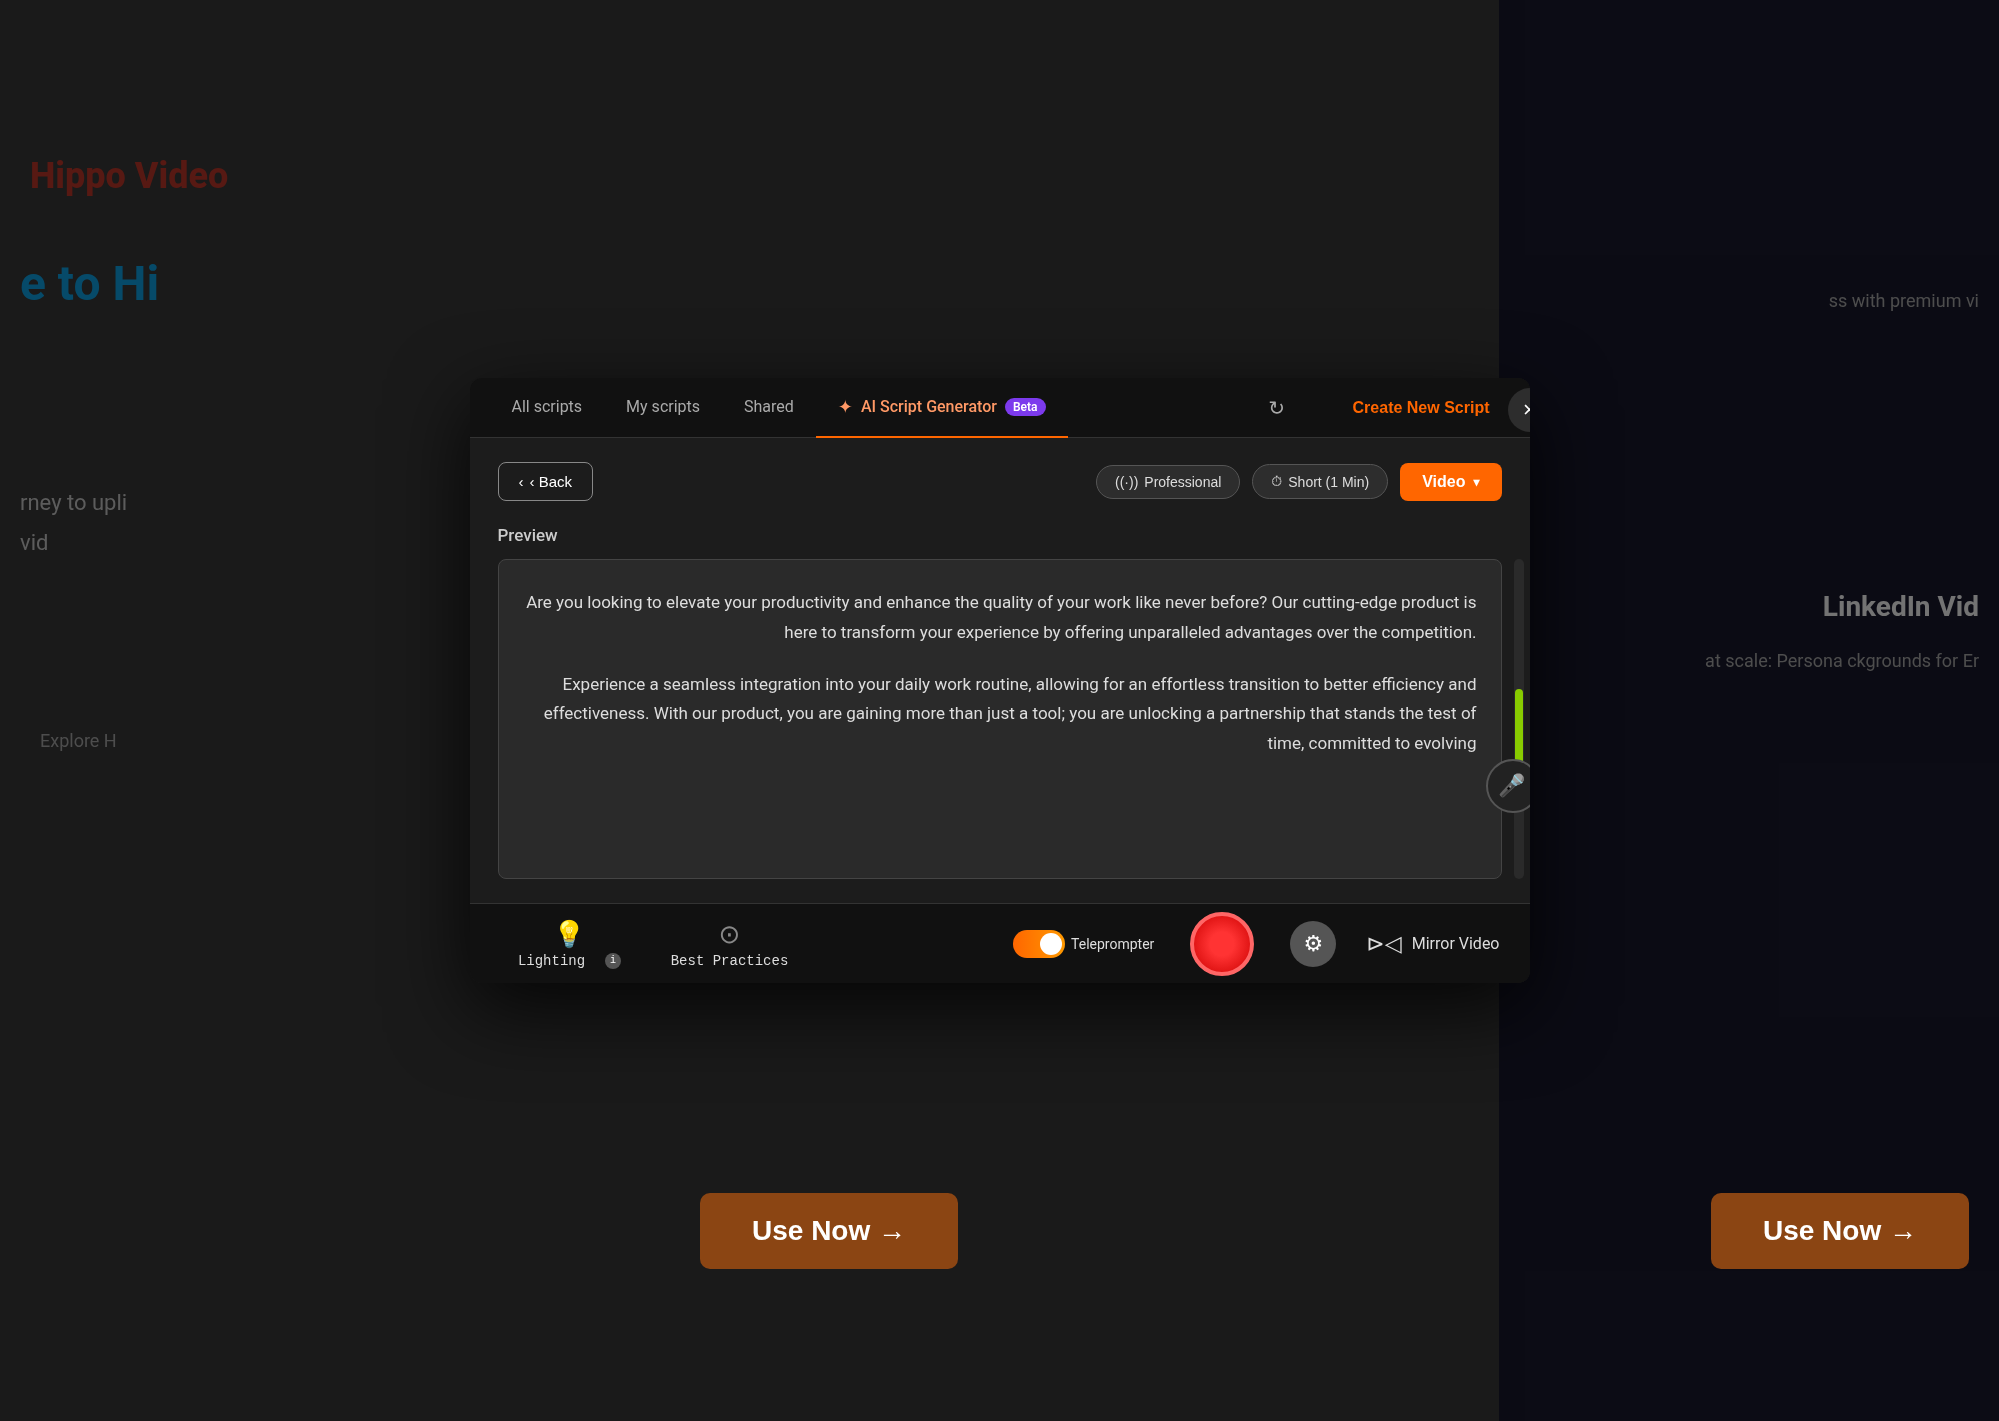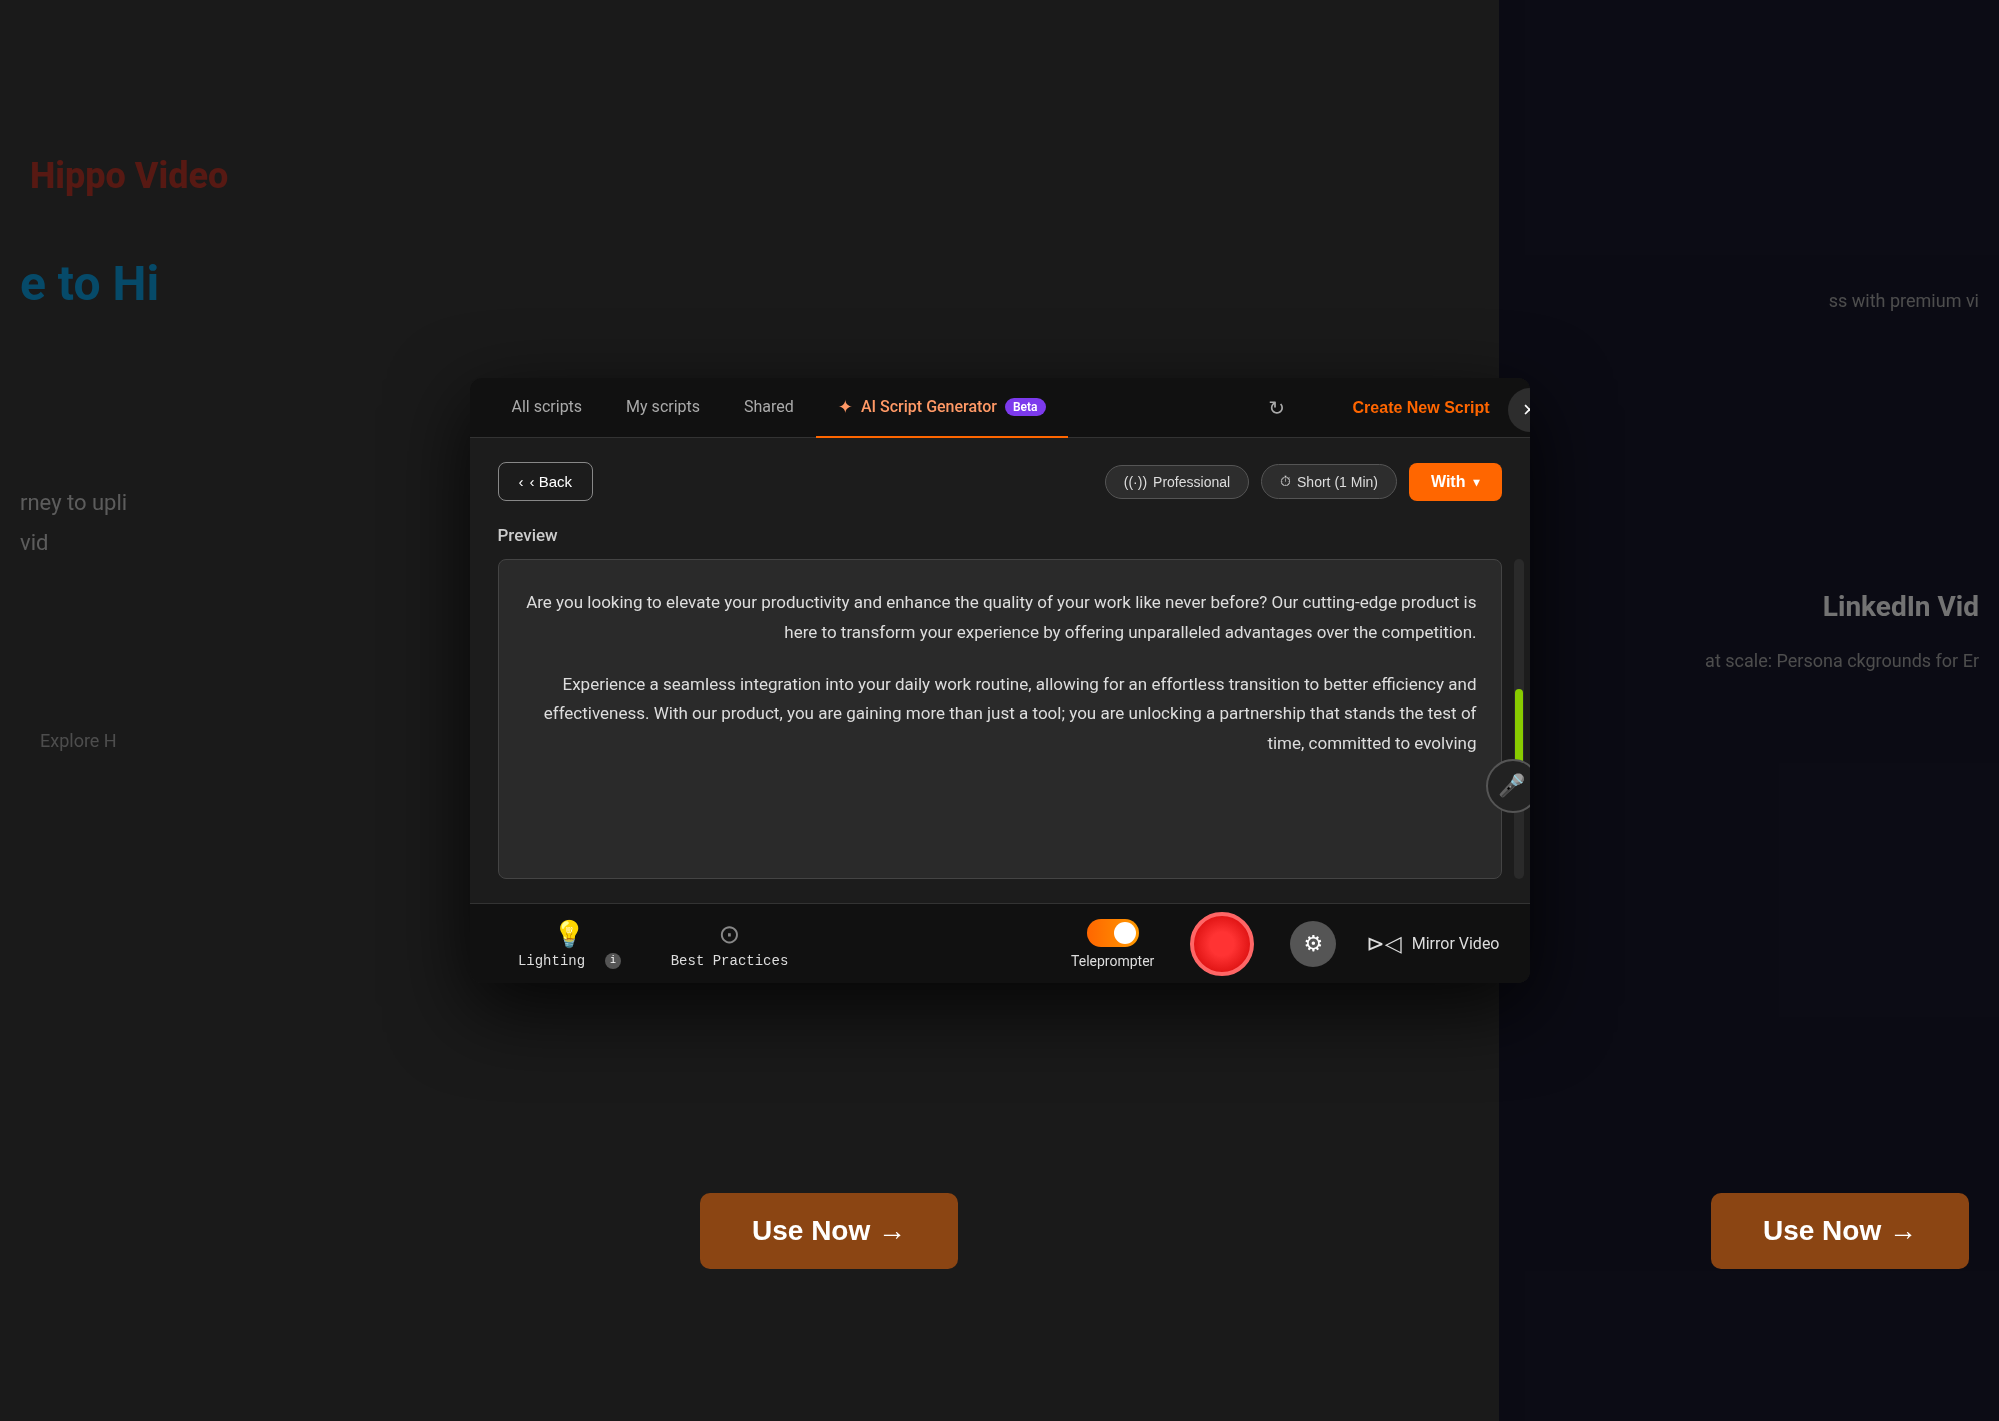--- a/index.html
+++ b/index.html
@@ -377,21 +377,21 @@
       display: flex;
       align-items: center;
       justify-content: center;
     }
 
     .bottom-spacer { flex: 1; }
 
     
     .teleprompter-section {
       display: flex;
-      flex-direction: column;
+      flex-direction: row;
       align-items: center;
       gap: 6px;
     }
 
     .toggle-switch {
       width: 52px;
       height: 28px;
       background: linear-gradient(to right, #ff6600, #ff9900);
       border-radius: 14px;
       position: relative;
@@ -557,21 +557,21 @@
         <div class="controls-spacer"></div>
         <button class="pill-btn">
           <span style="font-size:14px;">((·))</span>
           <span>Professional</span>
         </button>
         <button class="pill-btn">
           <span>⏱</span>
           <span>Short (1 Min)</span>
         </button>
         <button class="save-btn">
-          <span>With</span>
+          <span>Video</span>
           <span class="save-chevron">▾</span>
         </button>
       </div>
 
       <div class="preview-label">Preview</div>
 
       <div style="position:relative;">
         <div class="preview-box">
           <p>Are you looking to elevate your productivity and enhance the quality of your work like never before? Our cutting-edge product is here to transform your experience by offering unparalleled advantages over the competition.</p>
           <p>Experience a seamless integration into your daily work routine, allowing for an effortless transition to better efficiency and effectiveness. With our product, you are gaining more than just a tool; you are unlocking a partnership that stands the test of time, committed to evolving</p>

